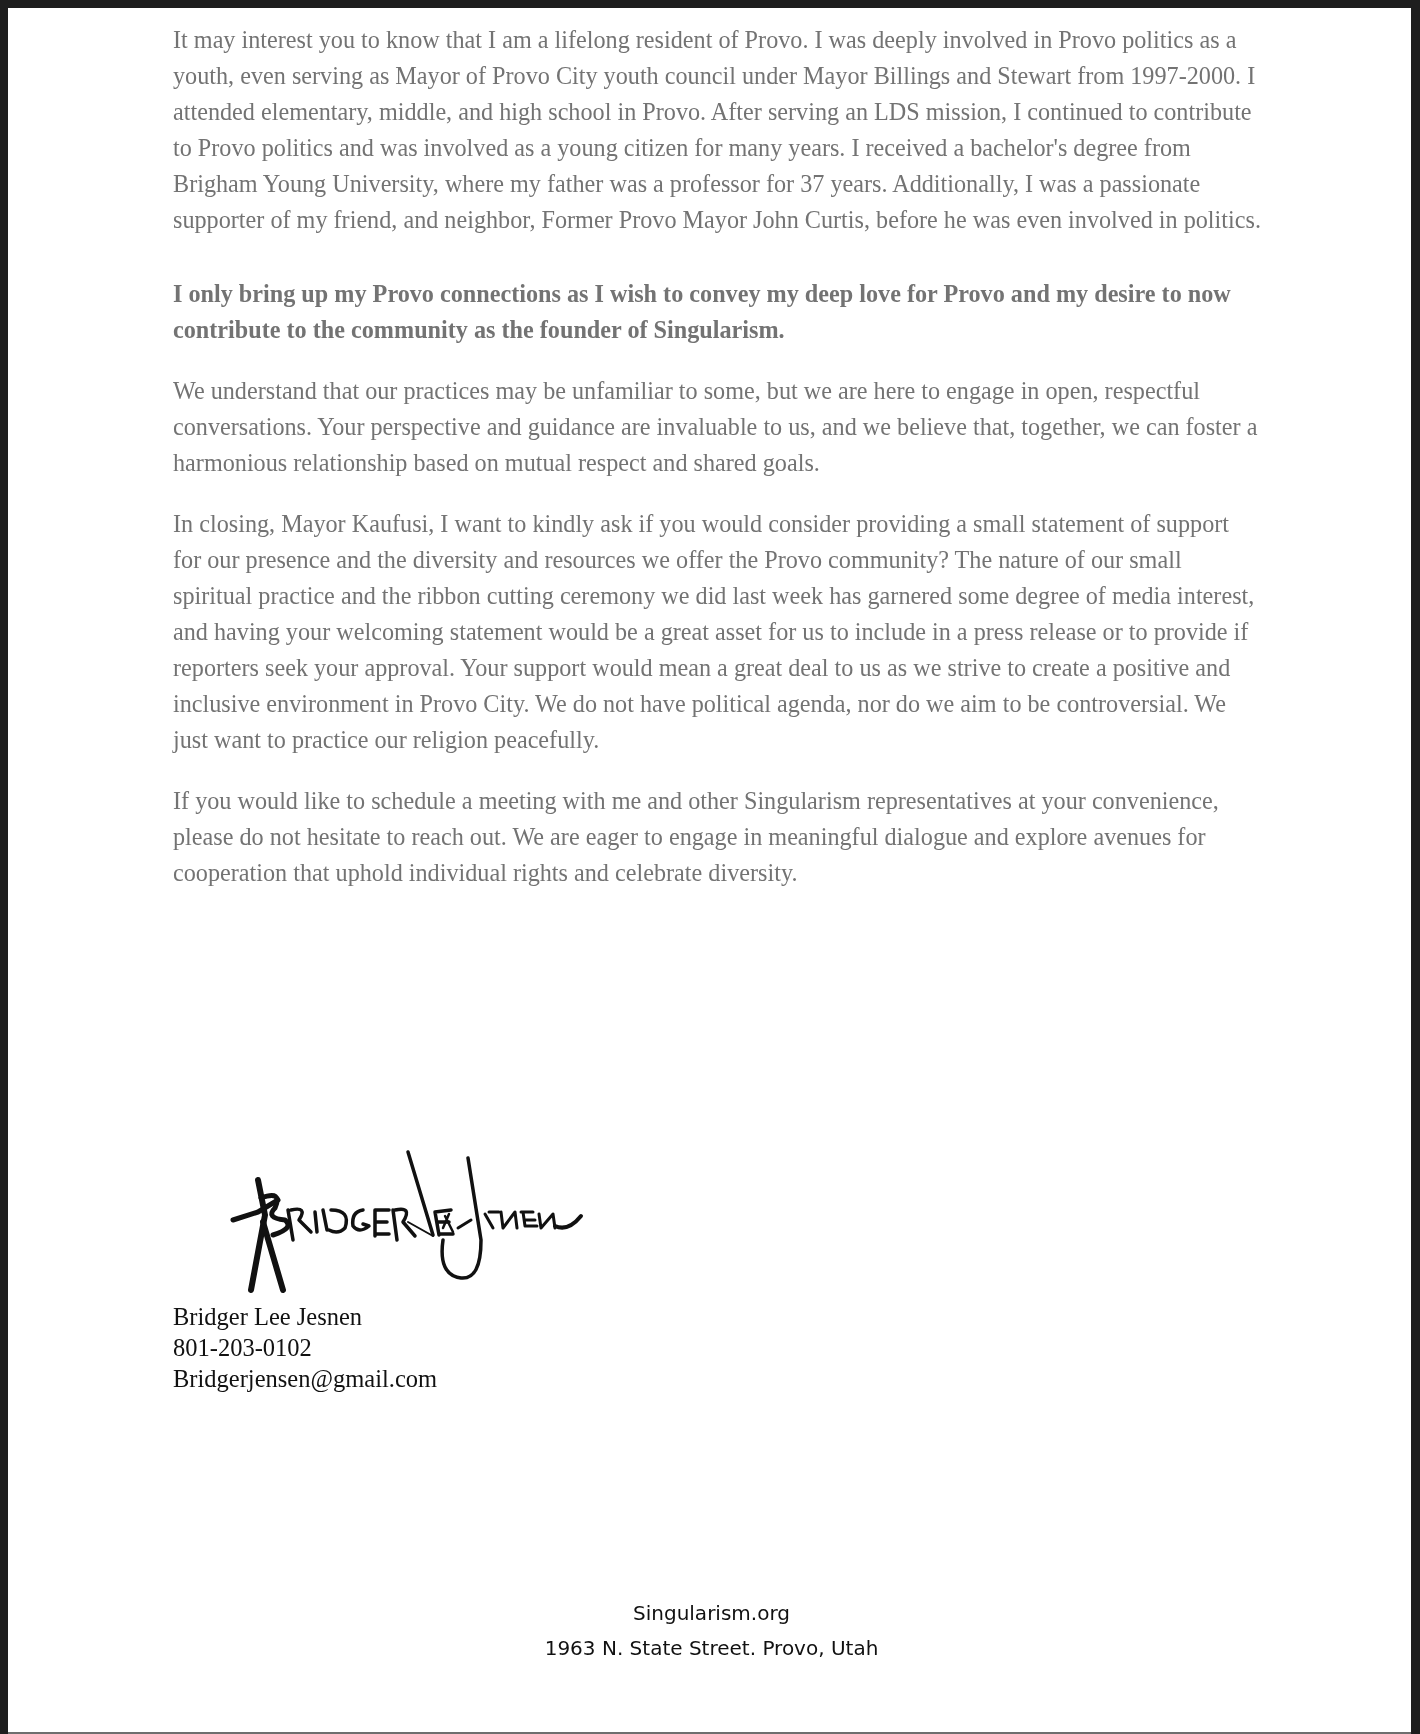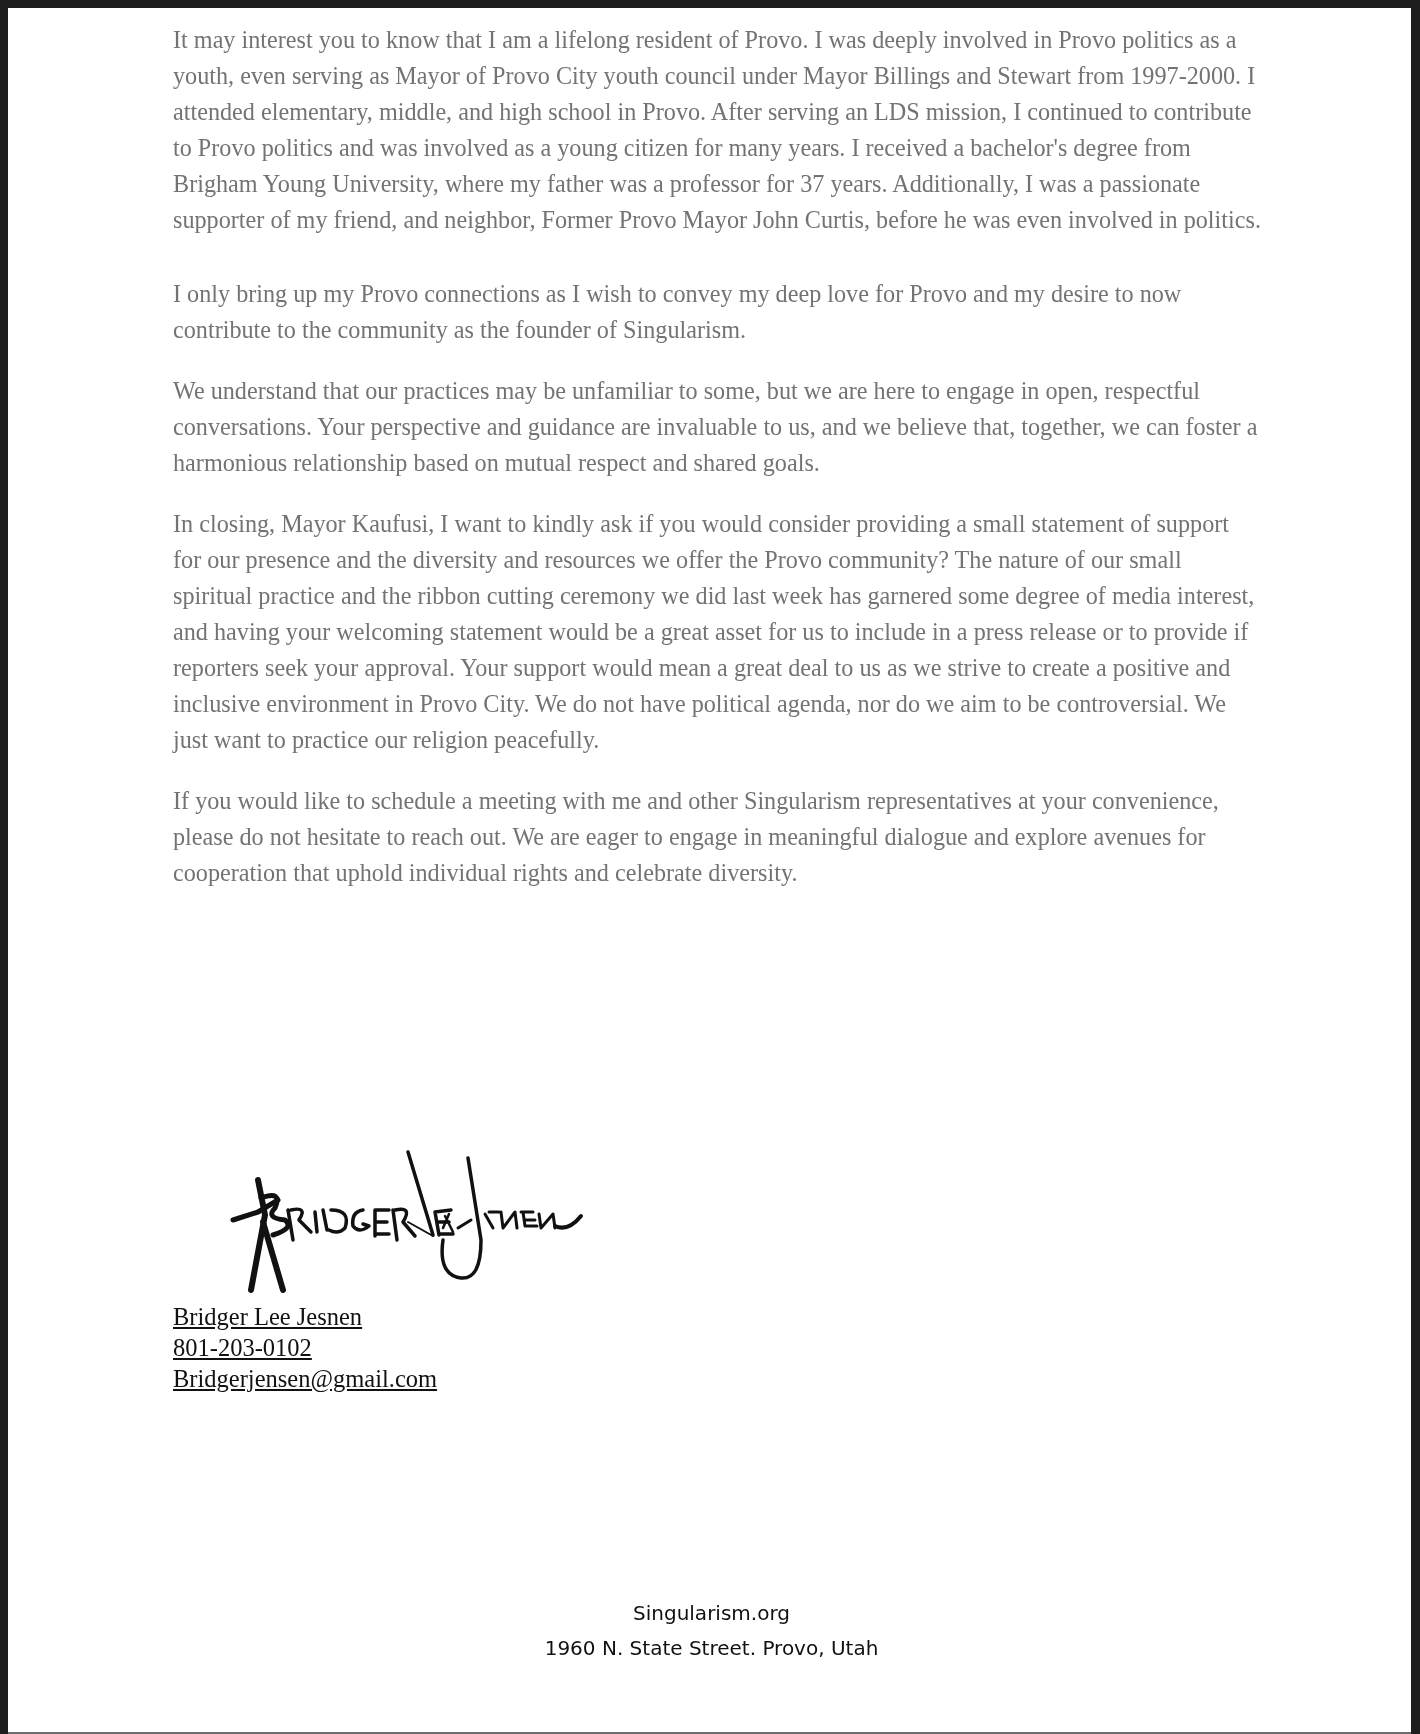--- a/index.html
+++ b/index.html
@@ -26,39 +26,39 @@
     width: 1090px;
     font-family: "Liberation Serif", serif;
     font-size: 24.2px;
     line-height: 36px;
     color: #737373;
   }
   .letter-body p {
     margin: 0 0 25px 0;
   }
   .letter-body p.para-0 { margin-bottom: 38px; }
-  .letter-body p.para-0 + p { margin-top: 12px; }
+  .letter-body p.para-0 + p { margin-top: 12px; font-weight: bold; }
   .signature {
     position: absolute;
     left: 195px;
     top: 1132px;
     width: 400px;
     height: 160px;
   }
   .signature svg { width: 400px; height: 160px; }
   .sig-block {
     position: absolute;
     left: 165px;
     top: 1293px;
     font-family: "Liberation Serif", serif;
     font-size: 24.5px;
     line-height: 31px;
     color: #111111;
   }
-  .sig-block div { white-space: nowrap; text-decoration: underline; }
+  .sig-block div { white-space: nowrap; }
   .footer {
     position: absolute;
     left: 0;
     width: 1407px;
     top: 1588px;
     text-align: center;
     font-family: "DejaVu Sans", sans-serif;
     font-size: 20px;
     line-height: 35px;
     color: #111111;
@@ -109,16 +109,16 @@
   </div>
 
   <div class="sig-block">
     <div>Bridger Lee Jesnen</div>
     <div>801-203-0102</div>
     <div>Bridgerjensen@gmail.com</div>
   </div>
 
   <div class="footer">
     <div>Singularism.org</div>
-    <div>1960 N. State Street. Provo, Utah</div>
+    <div>1963 N. State Street. Provo, Utah</div>
   </div>
 
 </div>
 
 </body></html>

